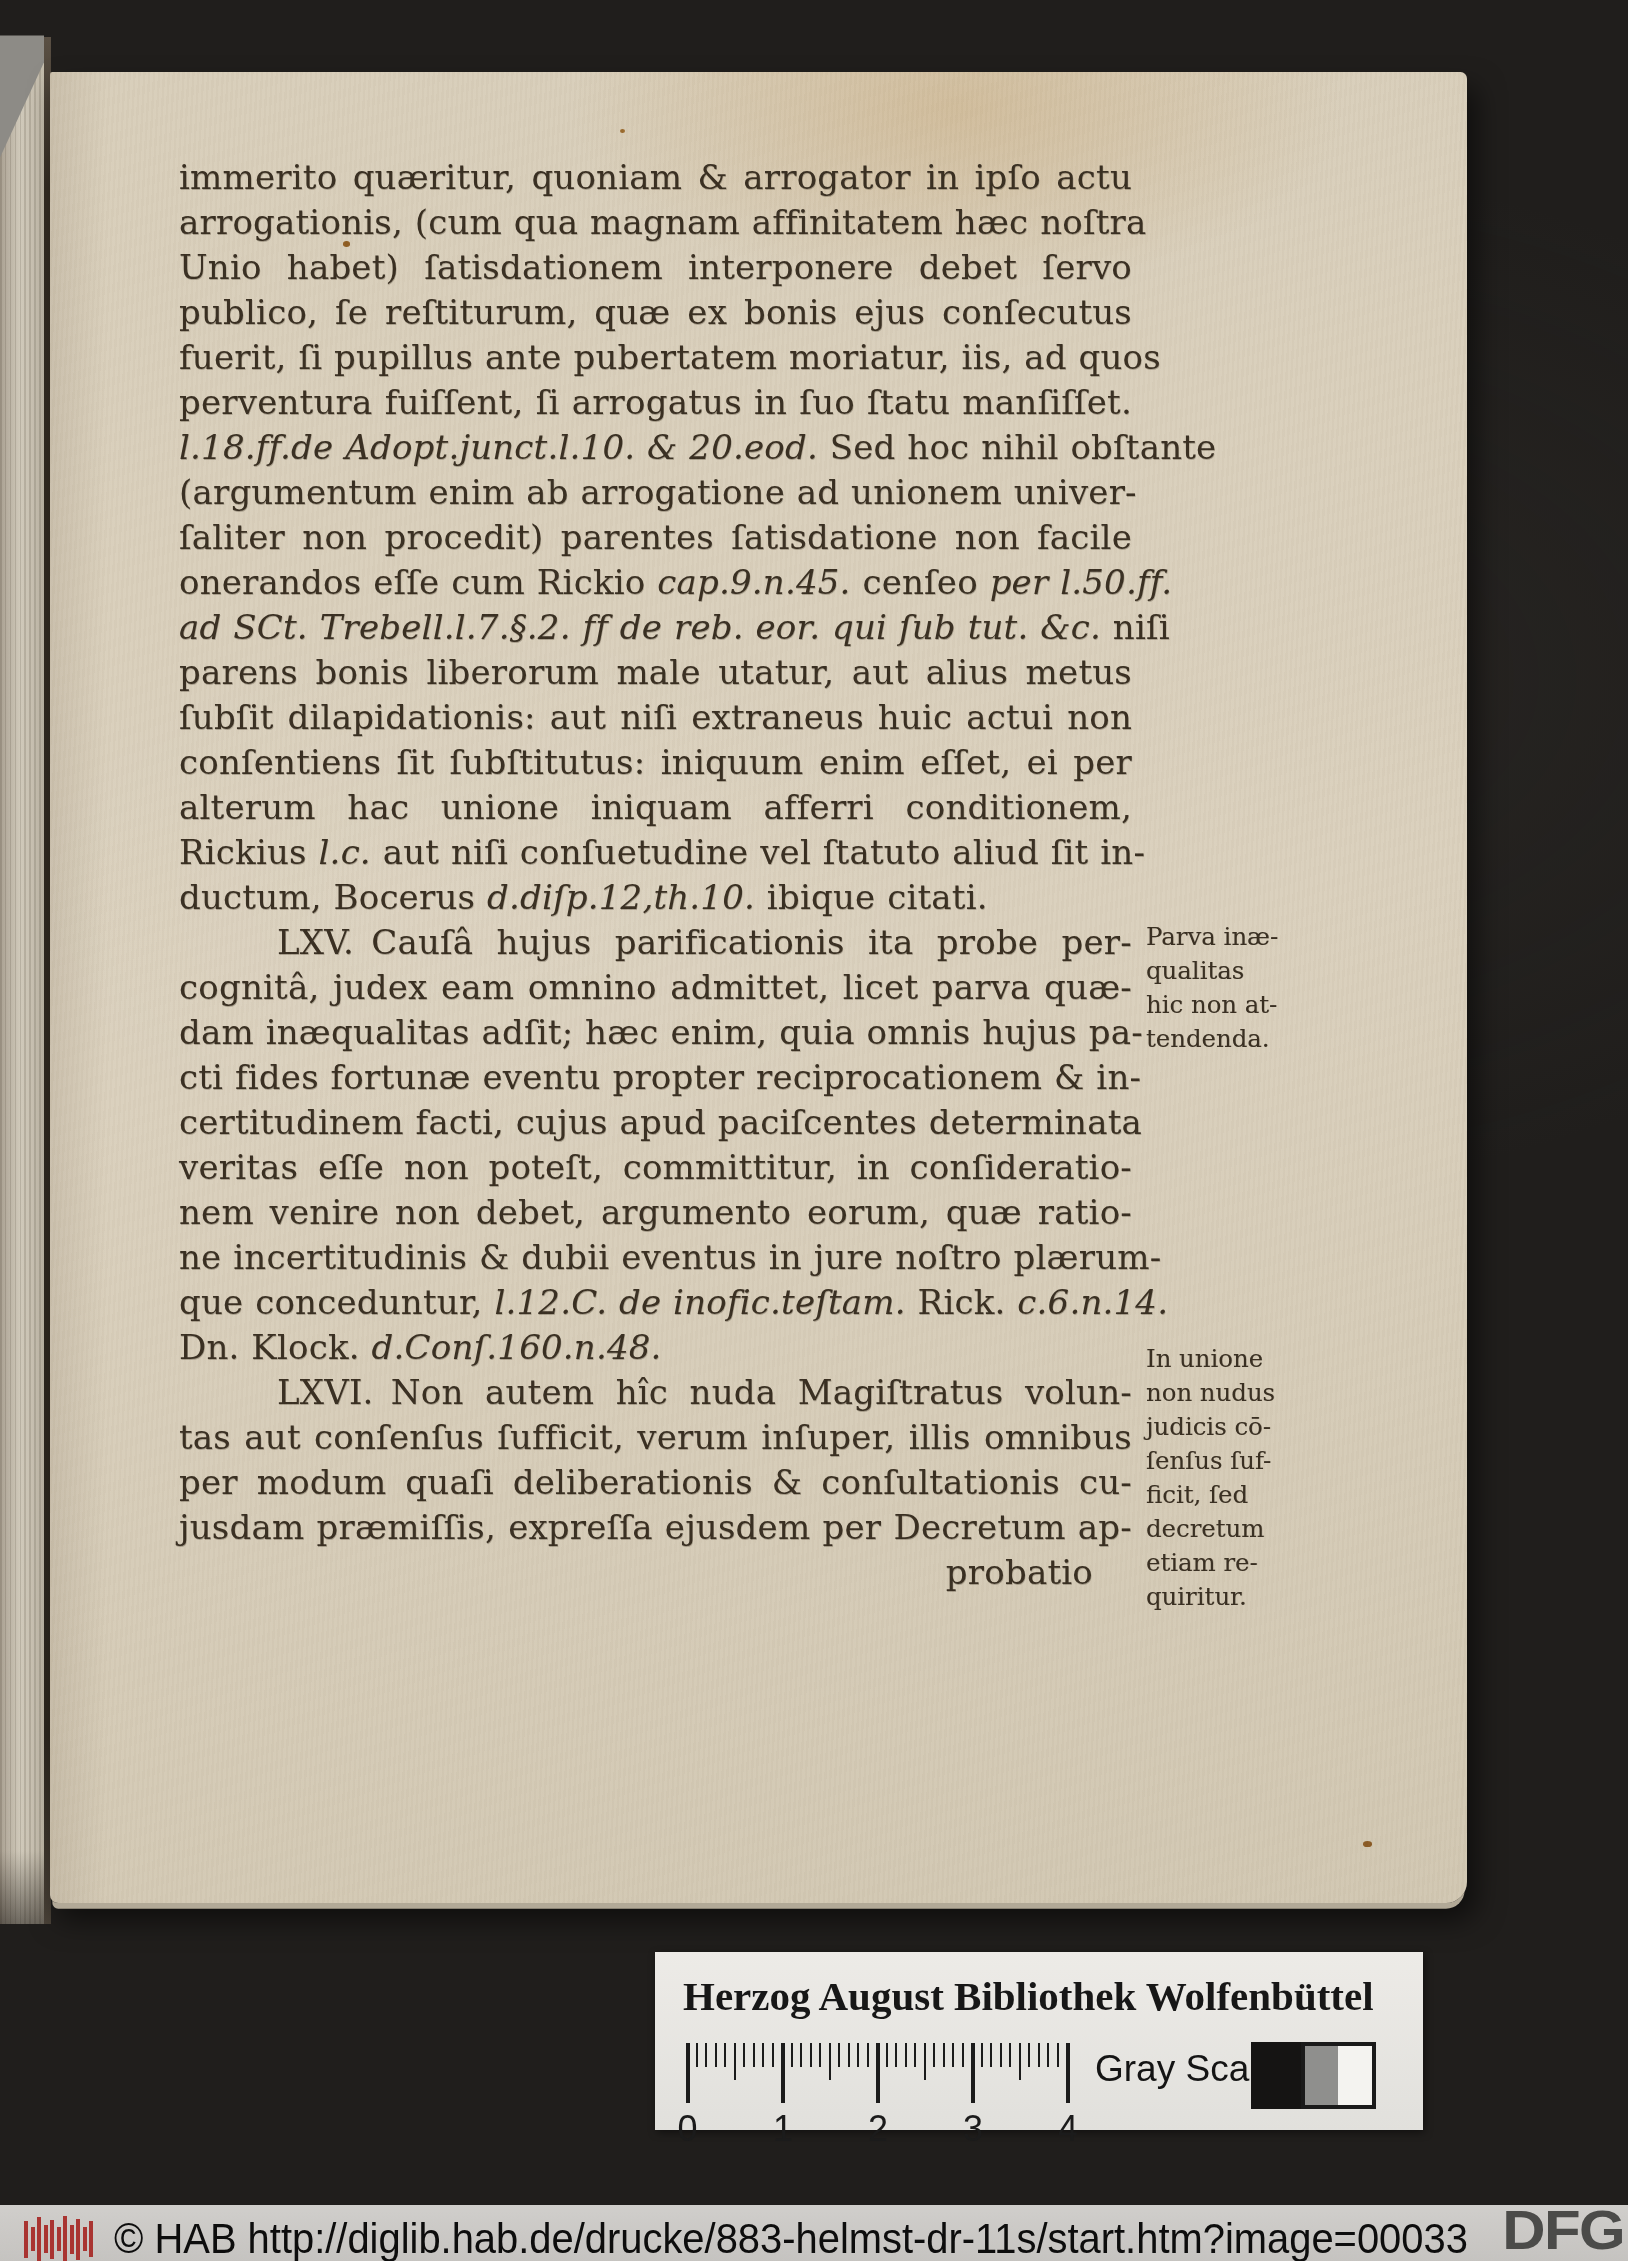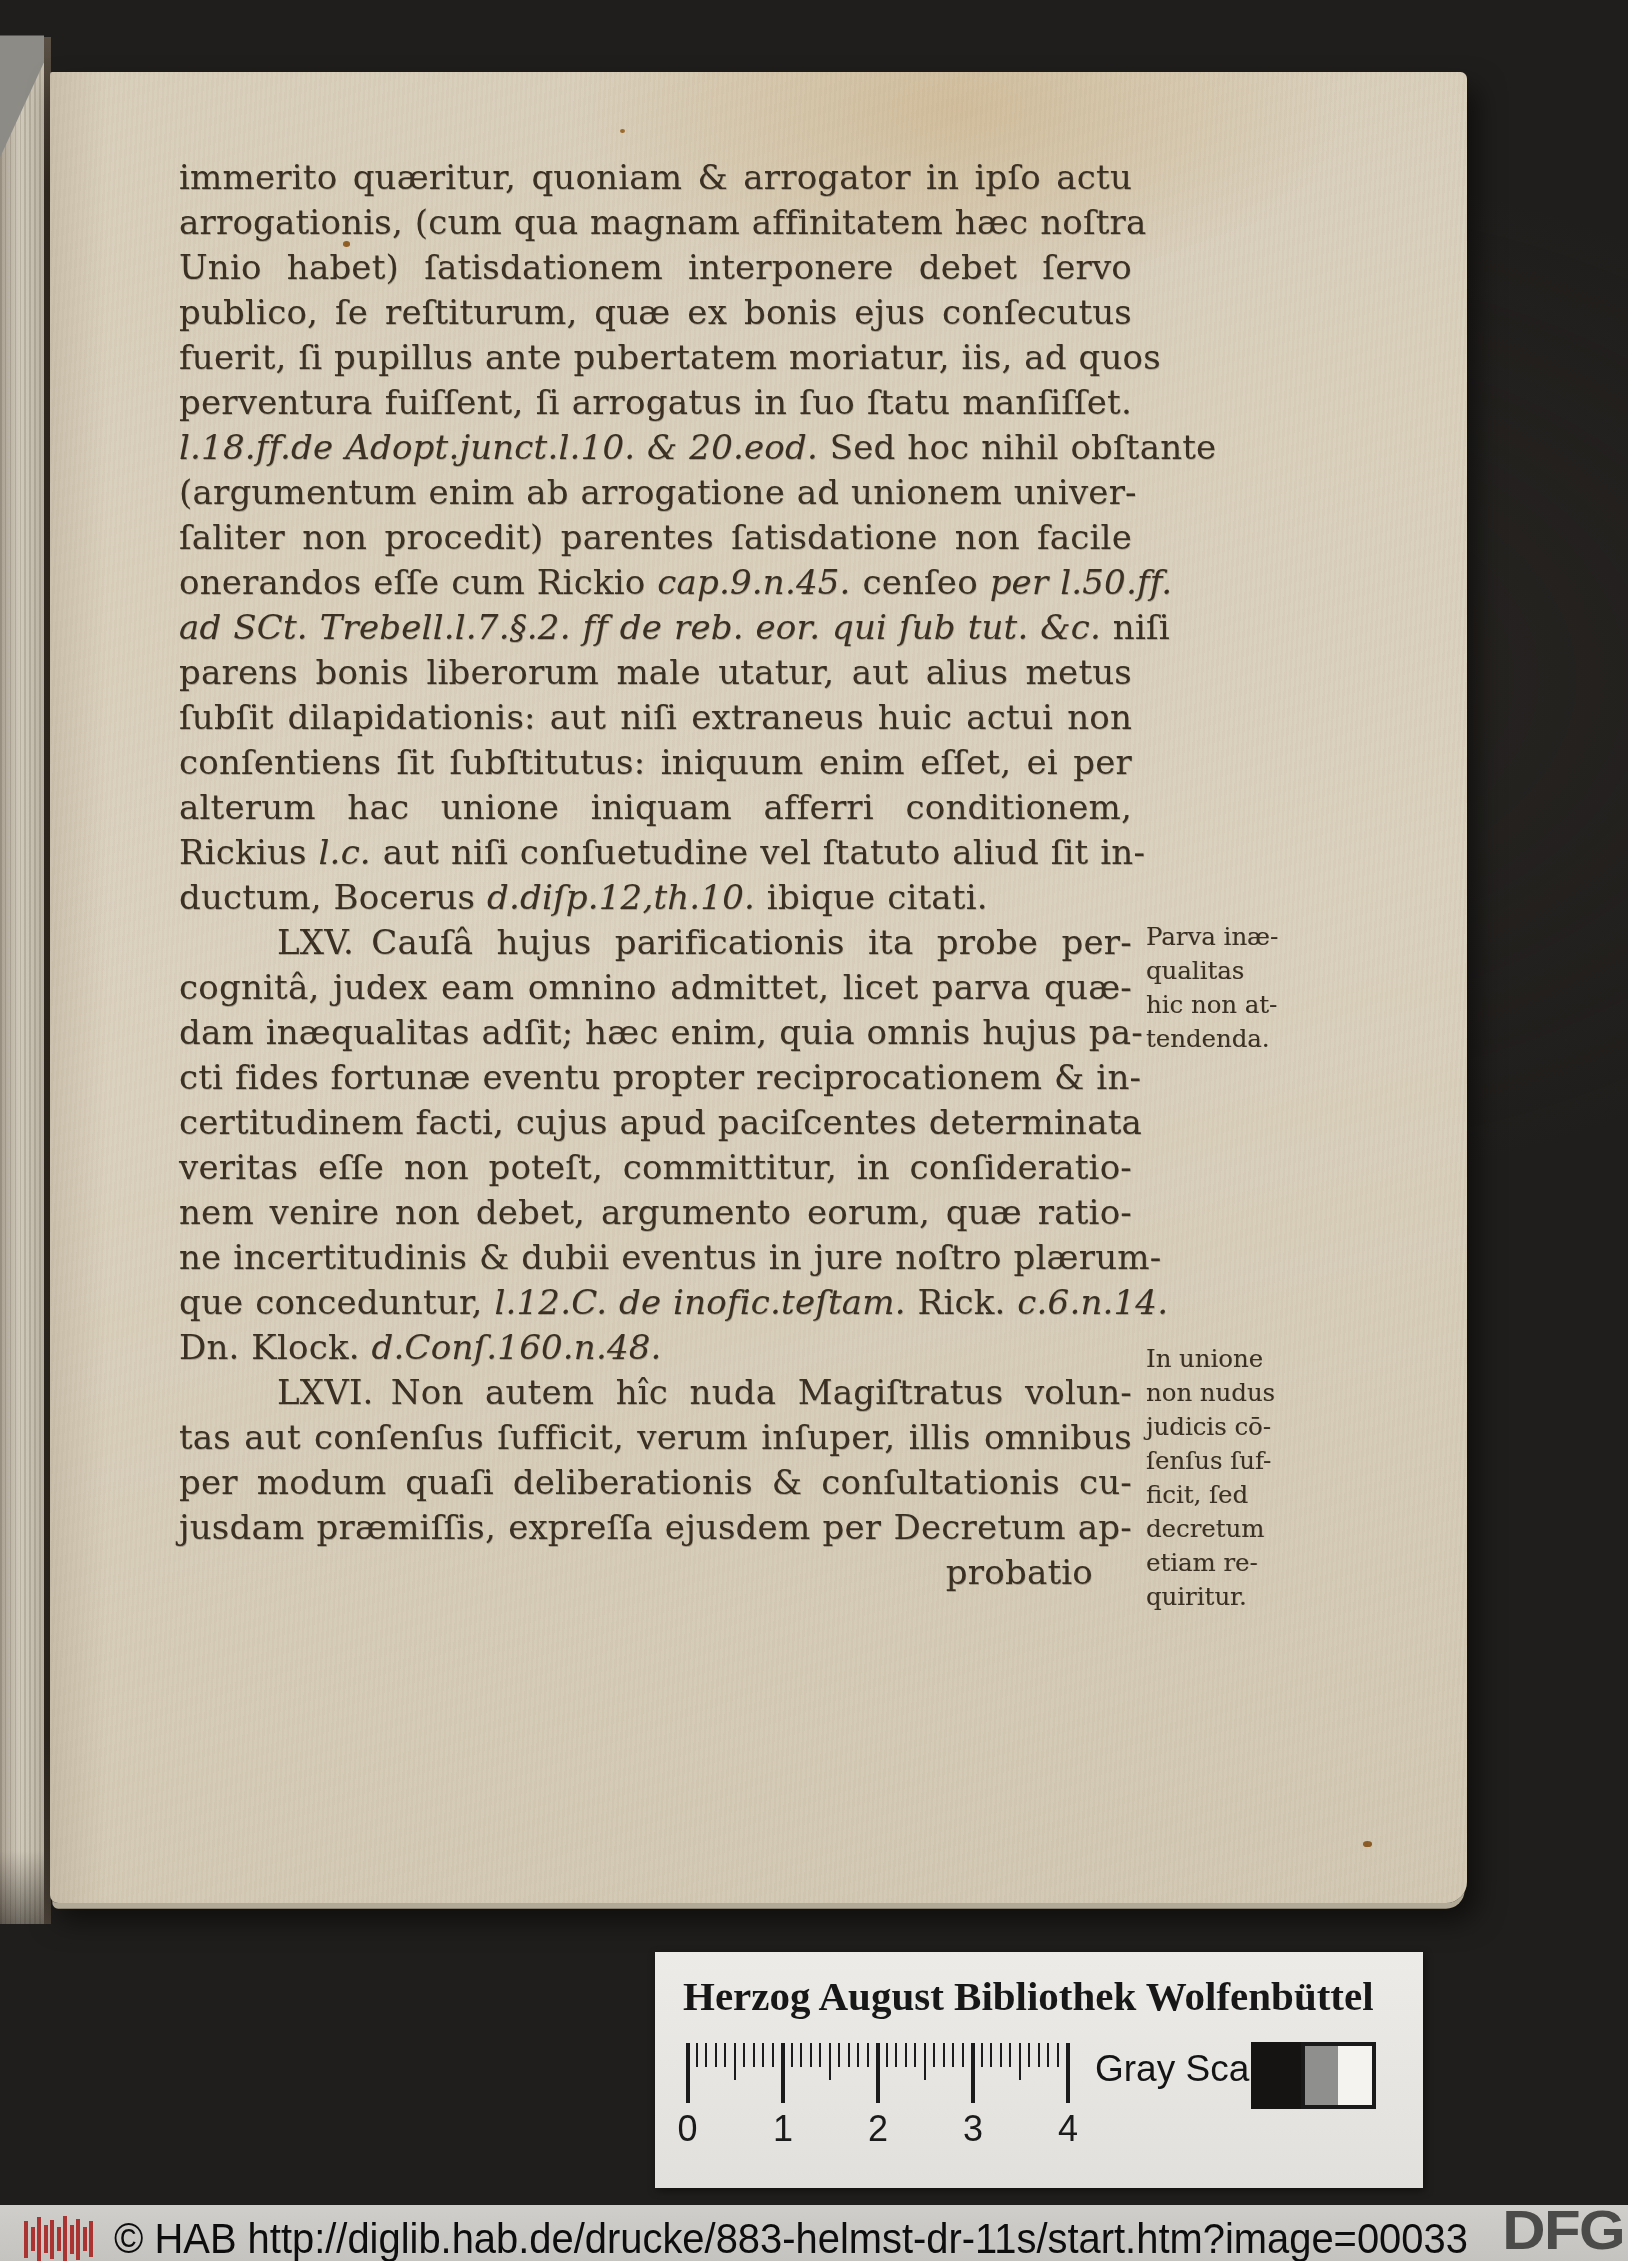--- a/index.html
+++ b/index.html
@@ -66,21 +66,21 @@
     white-space:nowrap;text-shadow:0.4px 0.4px 0 rgba(55,45,30,0.30);
   }
 
   .speck{position:absolute;border-radius:50%;}
   .sp1{left:293px;top:169px;width:7.3px;height:5.7px;background:#8f5d22;}
   .sp2{left:1313px;top:1769px;width:9px;height:5.7px;background:#8a5a24;}
   .sp3{left:570px;top:57px;width:4.9px;height:4.1px;background:#9a6a2d;}
 
   
   .library-label{
-    position:absolute;left:655px;top:1952px;width:768px;height:236px;
+    position:absolute;left:655px;top:1952px;width:768px;height:178px;
     background:linear-gradient(180deg,#edebe7,#e1e0dc);
     box-shadow:1.6px 3.3px 8.1px rgba(0,0,0,0.5);
   }
   .label-title{
     margin:19.5px 0 0 28px;font-family:"Liberation Serif",serif;font-weight:bold;
     font-size:41px;color:#171717;white-space:nowrap;
   }
   .ruler-ticks{position:absolute;left:31px;top:91px;width:389px;height:65px;}
   .tick{position:absolute;top:0;background:#1b1b1b;}
   .ruler-numbers{position:absolute;left:31px;top:156px;height:41px;width:389px;}

